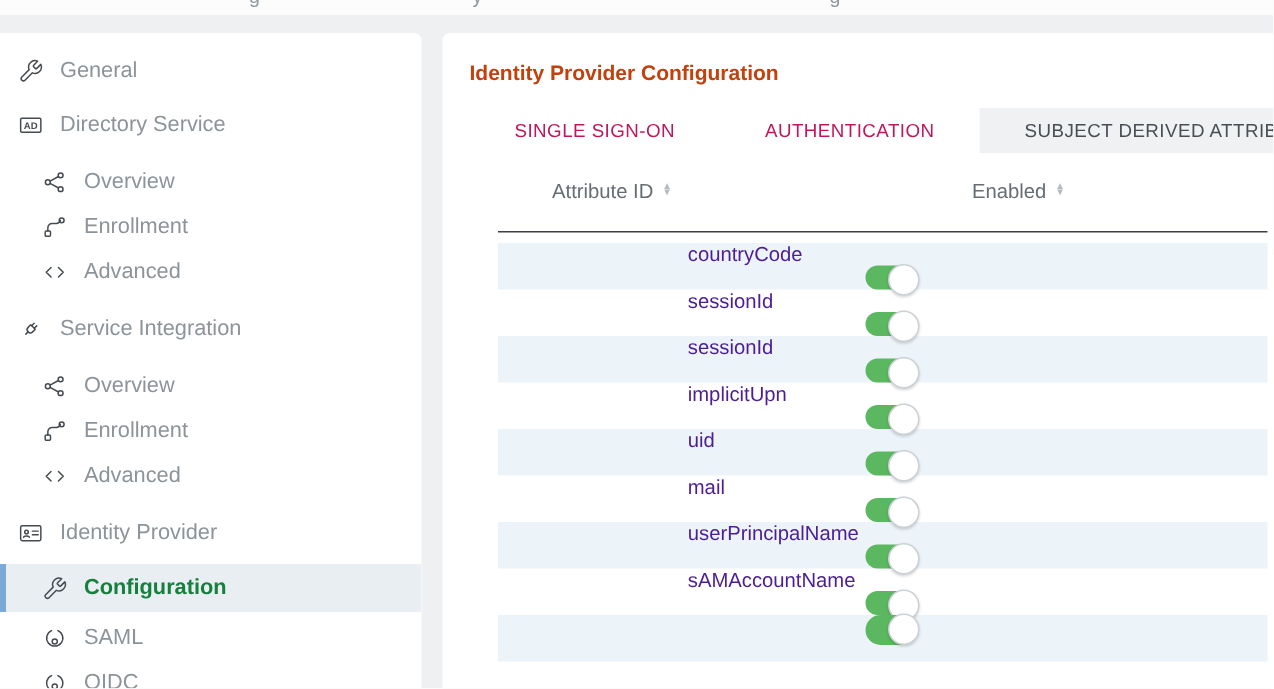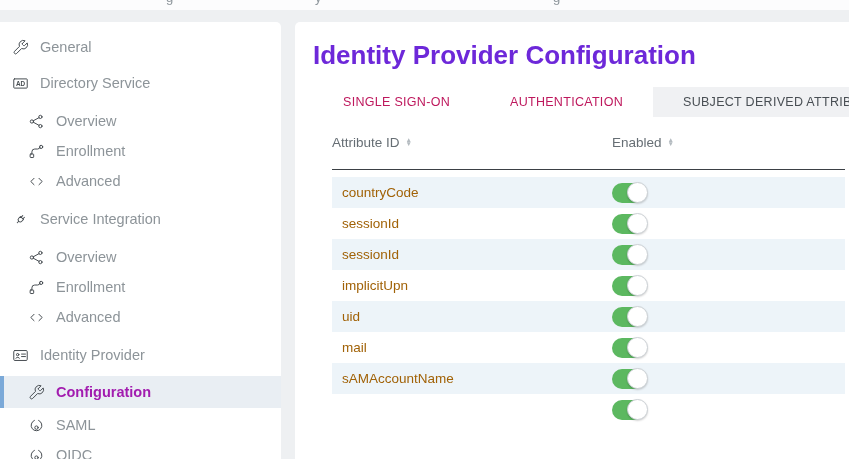--- a/index.html
+++ b/index.html
@@ -17,36 +17,36 @@
   
   .nav { padding-top:10px; }
   .nav-item { display:flex; align-items:center; height:30px; color:#8d9499; font-size:14.5px; cursor:pointer; }
   .nav-item .ic { display:inline-flex; width:17px; height:17px; justify-content:center; align-items:center; flex:0 0 17px; margin-right:11px; }
   .nav-item svg { stroke:#454b50; fill:none; stroke-width:1.4; stroke-linecap:round; stroke-linejoin:round; }
   .lvl1 { padding-left:12px; margin-top:6px; }
   .lvl1.first { margin-top:0; }
   .lvl2 { padding-left:28px; }
   .gap-above { margin-top:8px; }
   .nav-item.active { background:#e9eef3; border-left:4px solid #7ba9d8; padding-left:24px; height:32px; margin-top:6px; margin-bottom:2px; }
-  .nav-item.active .label { color:#a21caf; font-weight:bold; }
-
-  
-  .title { padding:18px 0 0 18px; font-size:26px; font-weight:bold; color:#6d28d9; }
+  .nav-item.active .label { color:#15803d; font-weight:bold; }
+
+  
+  .title { padding:18px 0 0 18px; font-size:14px; font-weight:bold; color:#c2410c; }
   .tabs { display:flex; margin:16px 0 0 18px; }
   .tab { height:30px; line-height:30px; padding:0 30px; font-size:12.5px; letter-spacing:.3px; color:#be185d; cursor:pointer; white-space:nowrap; }
   .tab.active { background:#f0f1f3; color:#484e53; }
 
   .table { margin:12px 4px 0 37px; }
-  .thead { display:flex; align-items:center; height:26px; font-size:13.5px; color:#666e74; }
+  .thead { display:flex; align-items:center; height:26px; font-size:13.5px; color:#666e74;margin-left:36px; }
   .th { display:flex; align-items:center; gap:6px; cursor:pointer; }
   .th-id { width:280px; }
   .sorter { display:inline-flex; flex-direction:column; font-size:6.5px; line-height:4.5px; color:#b4bbc0; }
   .divider { height:1px; background:#3b4045; margin-top:14px; }
   .rows { margin-top:7px; }
-  .trow { display:flex; align-items:center; height:31px; font-size:13.5px; color:#a16207; padding-left:10px; }
+  .trow { display:flex; align-items:center; height:31px; font-size:13.5px; color:#4c1d95; padding-left:10px;flex-direction:column; }
   .rows .trow:nth-child(odd) { background:#edf4f9; }
   .cell-id { width:270px; }
 
   
   .toggle { position:relative; width:33px; height:20px; background:#5cb860; border-radius:10px; display:inline-block; cursor:pointer; }
   .knob { position:absolute; top:-1px; right:-3px; width:21px; height:21px; background:#ffffff; border:1px solid #ccd1d5; border-radius:50%; box-shadow:0 1px 2px rgba(0,0,0,.18); }
 </style>
 </head>
 <body>
 
@@ -273,20 +273,26 @@
             </span>
         </div>
 
         <div class="trow">
           <span class="cell-id">mail</span>
           <span class="toggle">
               <span class="knob"></span>
             </span>
         </div>
 
+        <div class="trow">
+          <span class="cell-id">userPrincipalName</span>
+          <span class="toggle">
+              <span class="knob"></span>
+            </span>
+        </div>
 
 
         <div class="trow">
           <span class="cell-id">sAMAccountName</span>
           <span class="toggle">
               <span class="knob"></span>
             </span>
         </div>
 
         <div class="trow">

